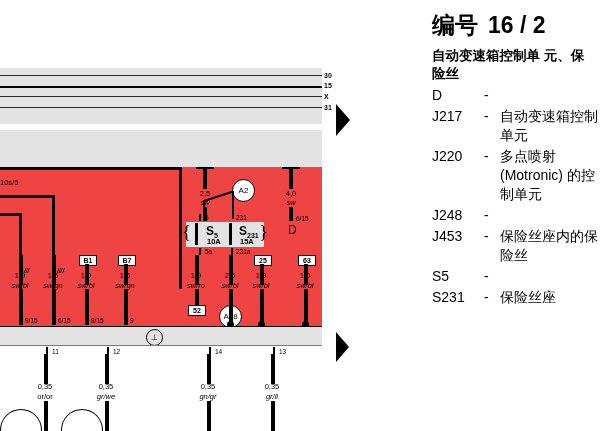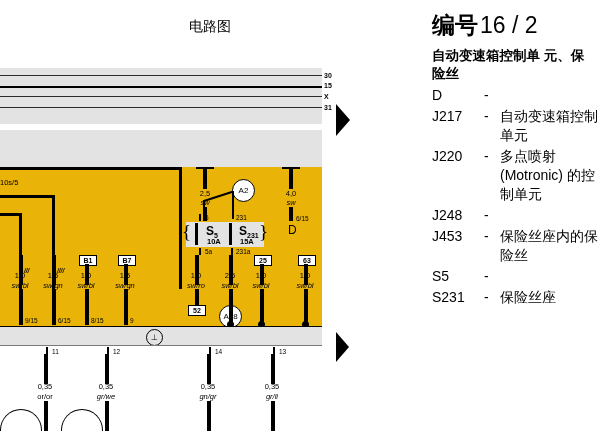--- a/index.html
+++ b/index.html
@@ -15,21 +15,21 @@
   
   .legend{
     position:absolute;left:420px;top:0;width:186px;height:431px;
     background:#fff;
   }
   .legend-title{
     position:absolute;left:12px;top:10px;
     font-size:23px;font-weight:bold;color:#000;
     letter-spacing:0px;white-space:nowrap;
   }
-  .legend-title .num{margin-left:2px;font-weight:normal;}
+  .legend-title .num{margin-left:10px;font-weight:bold;}
   .legend-sub{
     position:absolute;left:12px;top:47px;width:160px;
     font-size:13.5px;font-weight:bold;color:#000;line-height:18px;
   }
   .legend-list{
     position:absolute;left:12px;top:86px;width:174px;
   }
   .leg-row{display:flex;align-items:flex-start;margin-bottom:2px;}
   .leg-key{width:52px;flex:0 0 52px;font-size:14px;color:#000;line-height:19px;}
   .leg-dash{width:16px;flex:0 0 16px;font-size:14px;color:#000;line-height:19px;}
@@ -51,21 +51,21 @@
   .busline.thick{border-top:2px solid #000;}
   .buslabels{position:absolute;left:324px;top:68px;width:30px;height:56px;}
   .buslabels span{
     position:absolute;left:0;font-size:7px;font-weight:bold;color:#000;line-height:7px;
   }
 
   
   .band2{position:absolute;left:0;top:130px;width:322px;height:37px;background:#e3e3e3;}
 
   
-  .body-area{position:absolute;left:0;top:167px;width:322px;height:160px;background:#eab308;}
+  .body-area{position:absolute;left:0;top:167px;width:322px;height:160px;background:#ef4444;}
   .frameline{position:absolute;background:#000;}
 
   
   .wire{position:absolute;background:#000;width:4px;}
   .wire.thin{width:3px;}
   .node{position:absolute;width:7px;height:7px;border-radius:50%;background:#000;}
 
   .wlab{
     position:absolute;font-size:7.5px;color:#000;text-align:center;
     line-height:9px;white-space:nowrap;
@@ -115,21 +115,20 @@
   
   .edgearrow{position:absolute;width:0;height:0;border-style:solid;}
 </style>
 </head>
 <body>
 
 <div id="root">
 
   <div class="sheet">
 
-    <div class="sheet-title">电路图</div>
 
     <div class="busblock">
       <div class="busline" style="top:7px;"></div>
       <div class="busline thick" style="top:18px;"></div>
       <div class="busline" style="top:28px;"></div>
       <div class="busline" style="top:39px;"></div>
     </div>
     <div class="buslabels">
       <span style="top:4px;">30</span>
       <span style="top:14px;">15</span>

